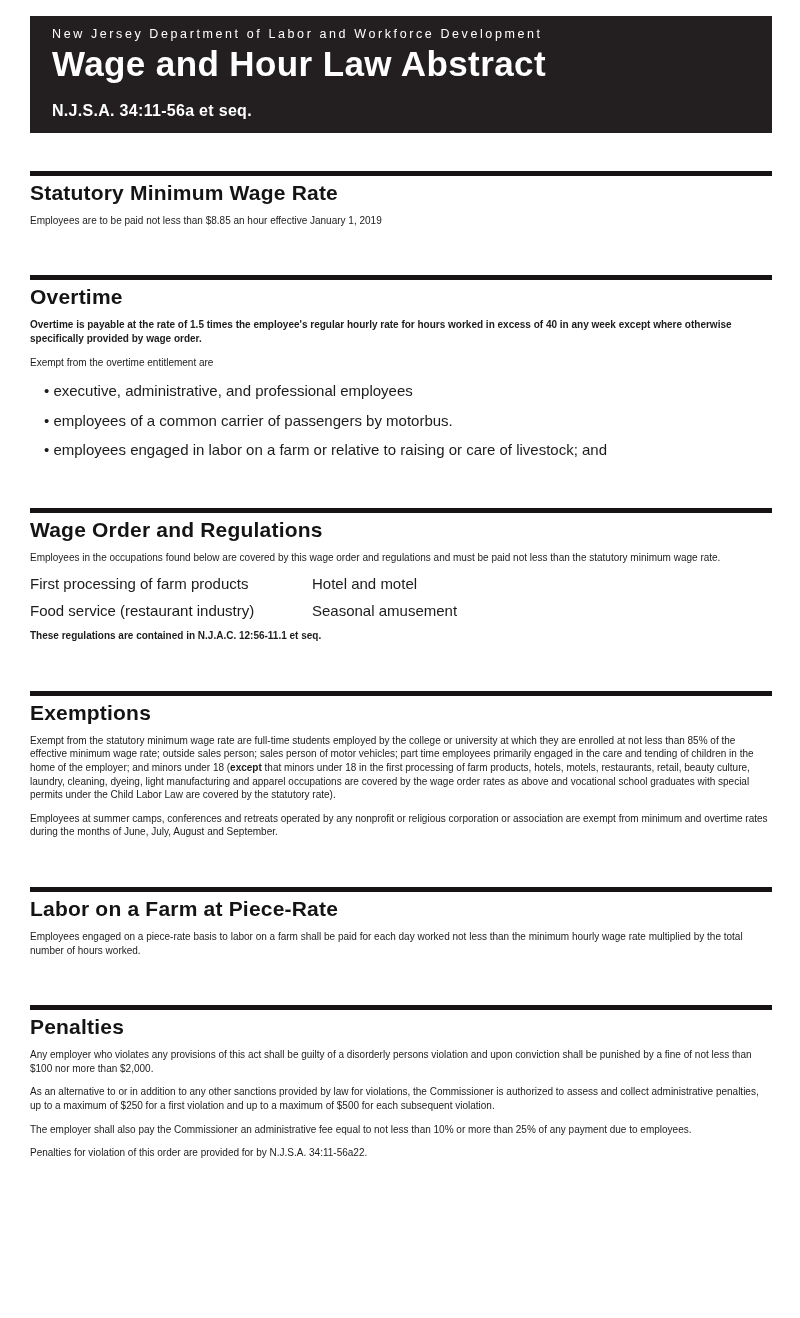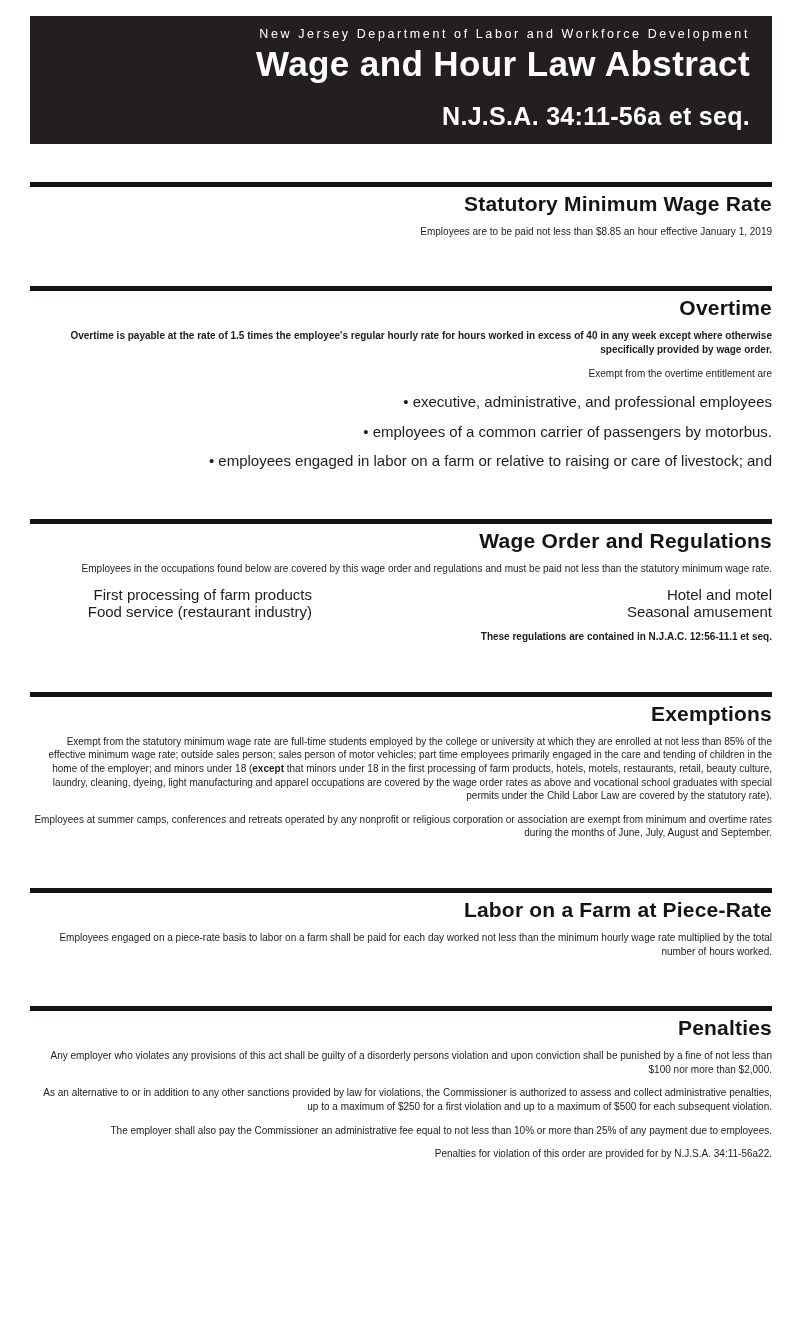--- a/index.html
+++ b/index.html
@@ -1,52 +1,52 @@
 <!DOCTYPE html>
 <html><head>
 <meta charset="utf-8">
 <style>
-  * { box-sizing: border-box; text-align: right; }
+  * { box-sizing: border-box; }
   html, body { margin: 0; padding: 0; background: #ffffff; }
   body {
     width: 800px; height: 1318px; overflow: hidden;
     font-family: "Liberation Sans", sans-serif; color: #1c1c1c;
   }
   .page {
     width: 800px; height: 1318px;
     padding: 16px 28px 14px 30px;
     display: flex; flex-direction: column;
   }
 
   
   .header-box {
     background: #231f20; color: #ffffff;
     padding: 11px 22px 13px 22px;
   }
   .agency-line { font-size: 12.5px; letter-spacing: 2.6px; font-weight: 400; }
   .page-title  { font-size: 35px; font-weight: bold; letter-spacing: 0.4px; margin: 5px 0 19px 0; line-height: 1.05; }
-  .statute-line{ font-size: 25px; font-weight: bold; letter-spacing: 0.3px; }
+  .statute-line{ font-size: 16px; font-weight: bold; letter-spacing: 0.3px; }
 
   
   .section { margin-top: 38px; }
   .rule { height: 5px; background: #171314; }
   h2 {
     font-size: 21px; font-weight: bold; color: #141414;
     margin: 5px 0 9px 0; letter-spacing: 0.2px;
   }
   .section p { font-size: 10px; line-height: 1.36; margin: 8px 0 10px 0; }
   .bold-text { font-weight: bold; }
 
   ul.bullets { list-style: none; margin: 12px 0 6px 0; padding: 0 0 0 14px; }
   ul.bullets li { font-size: 15px; line-height: 1.3; margin: 10px 0; }
   ul.bullets li::before { content: "\2022\00a0"; }
 
   .occ-grid {
     display: grid; grid-template-columns: 282px auto;
-    font-size: 15px; margin: 11px 0 10px 0;
+    row-gap: 10px; font-size: 15px; margin: 11px 0 10px 0;
   }
 </style>
 </head>
 <body>
 
 <div class="page">
 
   <div class="header-box">
     <div class="agency-line">New Jersey Department of Labor and Workforce Development</div>
     <div class="page-title">Wage and Hour Law Abstract</div>

